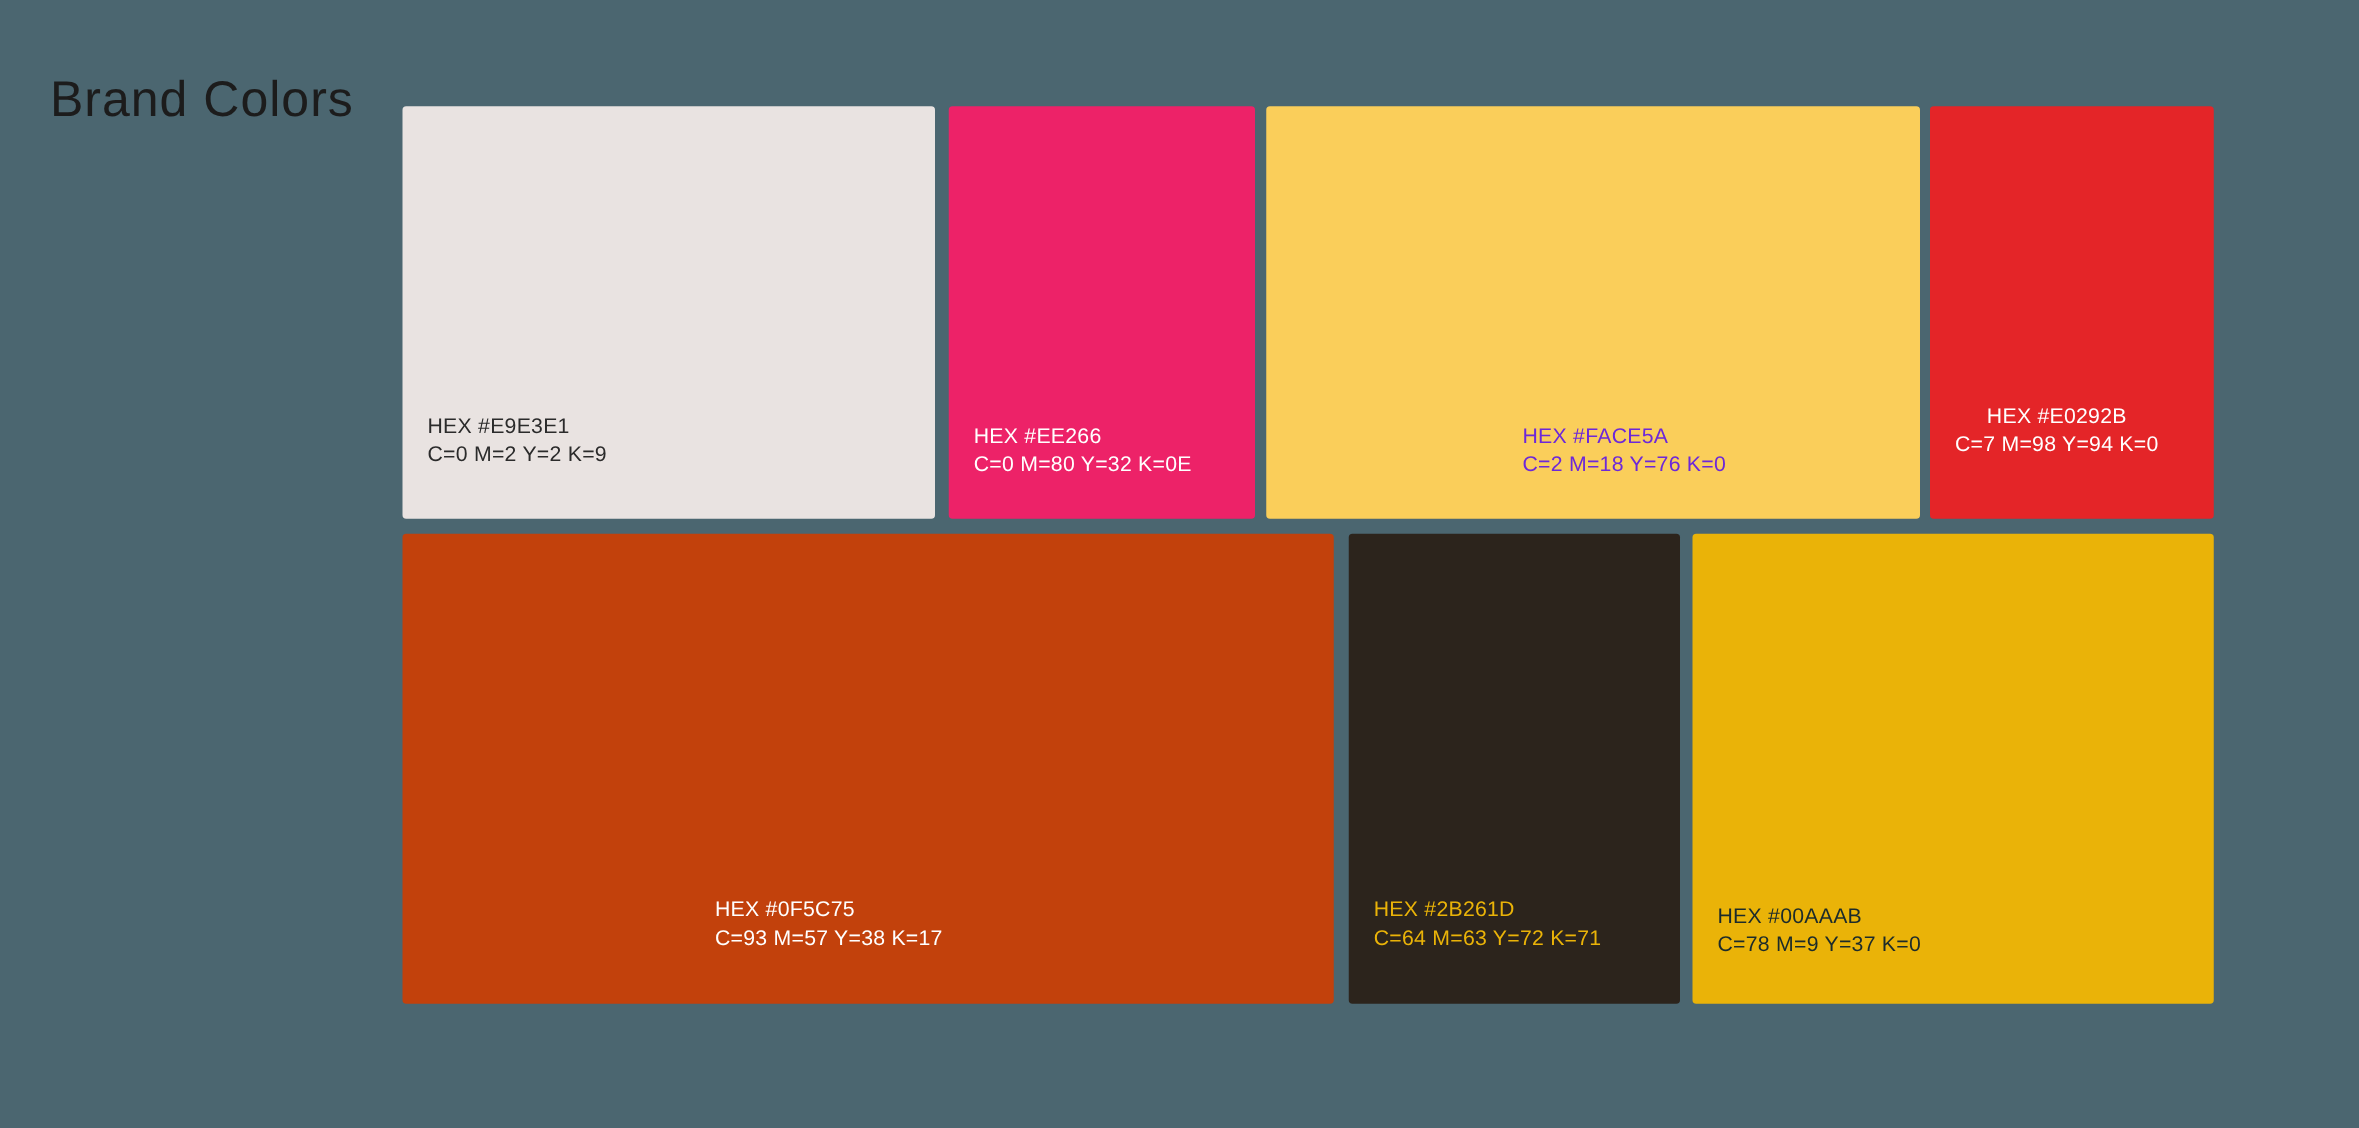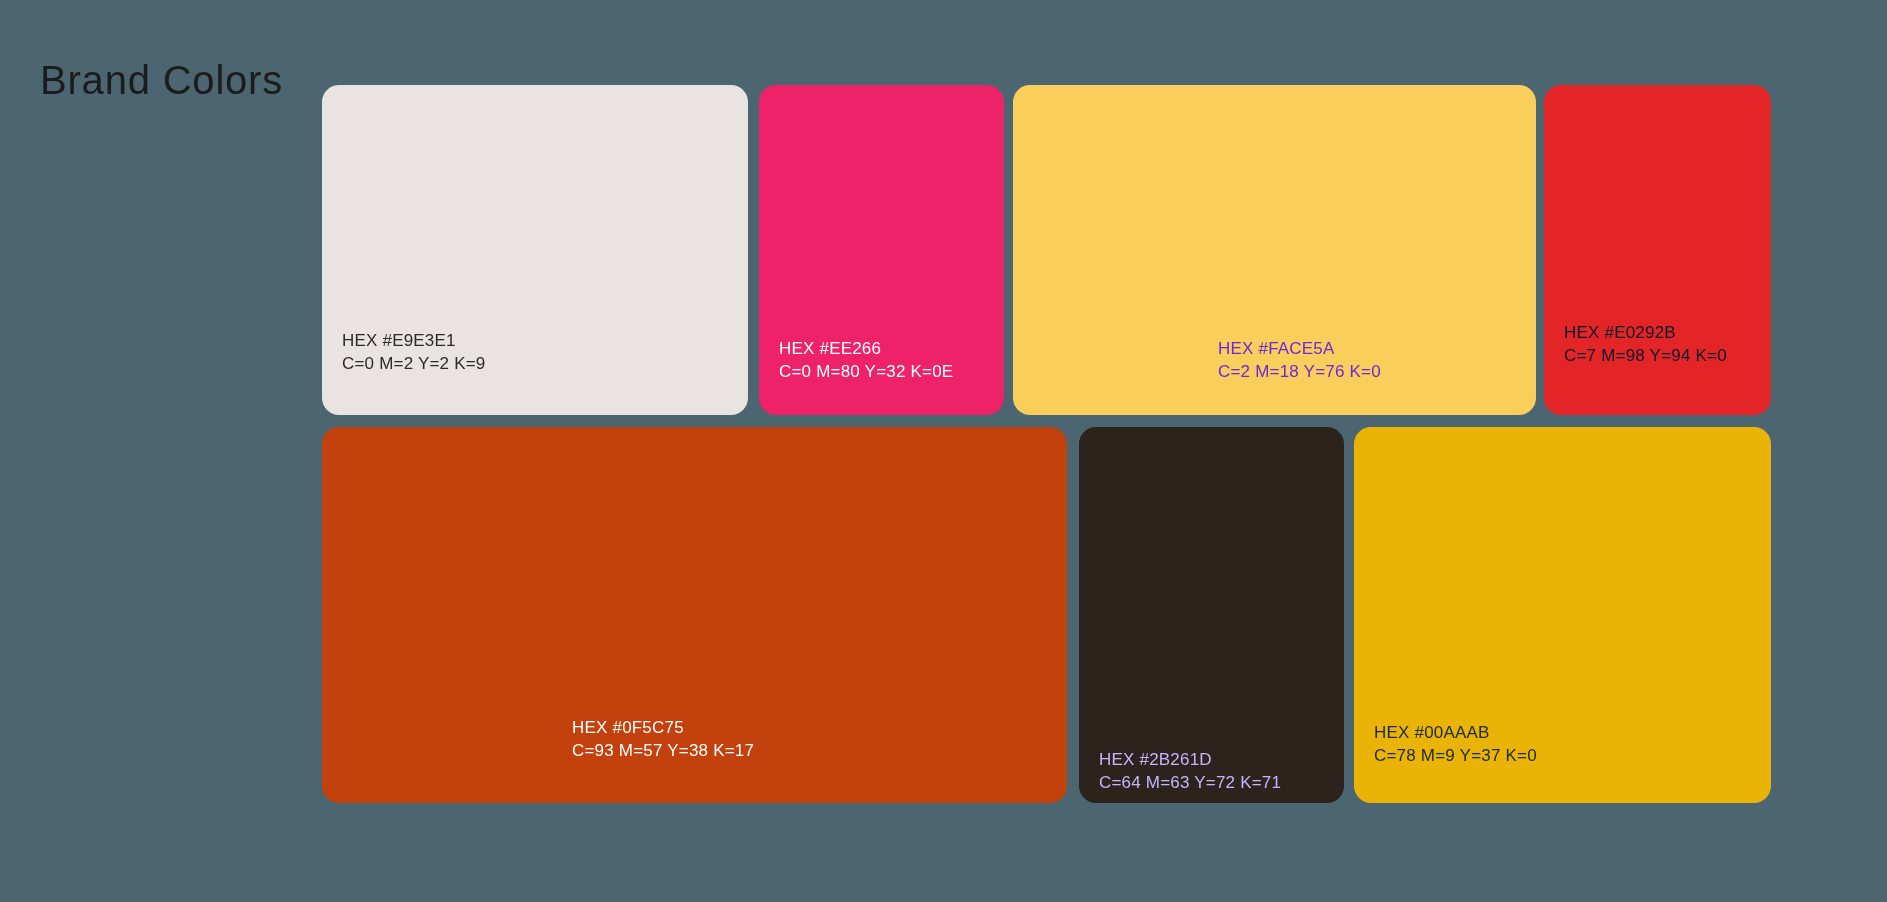--- a/index.html
+++ b/index.html
@@ -29,21 +29,21 @@
   #palette {
     position: absolute;
     left: 322px;
     top: 85px;
     width: 1449px;
     height: 718px;
   }
 
   .swatch {
     position: absolute;
-    border-radius: 17px;
+    border-radius: 3px;
     overflow: hidden;
   }
 
   .swatch-caption {
     position: absolute;
     left: 20px;
     font-size: 17px;
     line-height: 1.33;
     letter-spacing: 0.2px;
     white-space: nowrap;
@@ -73,35 +73,35 @@
   </div>
 
   <div class="swatch" style="left: 691px; top: 0px; width: 523px; height: 330px; background: rgb(250, 206, 90);">
     <div class="swatch-caption" style="left: 205px; top: 253px; color: #6d28d9;">
       <span class="caption-line">HEX #FACE5A</span>
       <span class="caption-line">C=2 M=18 Y=76 K=0</span>
     </div>
   </div>
 
   <div class="swatch" style="left: 1222px; top: 0px; width: 227px; height: 330px; background: rgb(228, 37, 40);">
-    <div class="swatch-caption" style="top: 237px; color: #0f172a;">
+    <div class="swatch-caption" style="top: 237px; color: #ffffff; text-align: center;">
       <span class="caption-line">HEX #E0292B</span>
       <span class="caption-line">C=7 M=98 Y=94 K=0</span>
     </div>
   </div>
 
   <div class="swatch" style="left: 0px; top: 342px; width: 745px; height: 376px; background: #c2410c;">
     <div class="swatch-caption" style="left: 250px; top: 290px; color: rgb(255, 255, 255);">
       <span class="caption-line">HEX #0F5C75</span>
       <span class="caption-line">C=93 M=57 Y=38 K=17</span>
     </div>
   </div>
 
   <div class="swatch" style="left: 757px; top: 342px; width: 265px; height: 376px; background: rgb(44, 36, 28);">
-    <div class="swatch-caption" style="top: 290px; color: #c4b5fd; margin-top: 32px;">
+    <div class="swatch-caption" style="top: 290px; color: #eab308;">
       <span class="caption-line">HEX #2B261D</span>
       <span class="caption-line">C=64 M=63 Y=72 K=71</span>
     </div>
   </div>
 
   <div class="swatch" style="left: 1032px; top: 342px; width: 417px; height: 376px; background: #eab308;">
     <div class="swatch-caption" style="top: 295px; color: rgb(28, 43, 43);">
       <span class="caption-line">HEX #00AAAB</span>
       <span class="caption-line">C=78 M=9 Y=37 K=0</span>
     </div>

